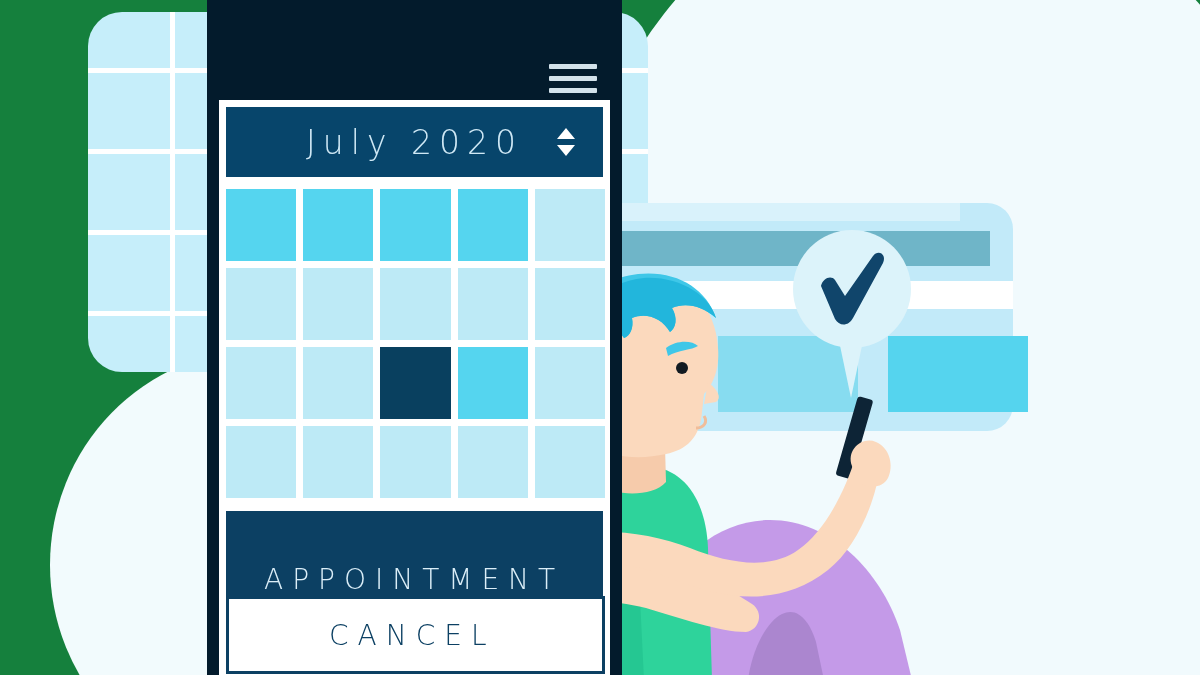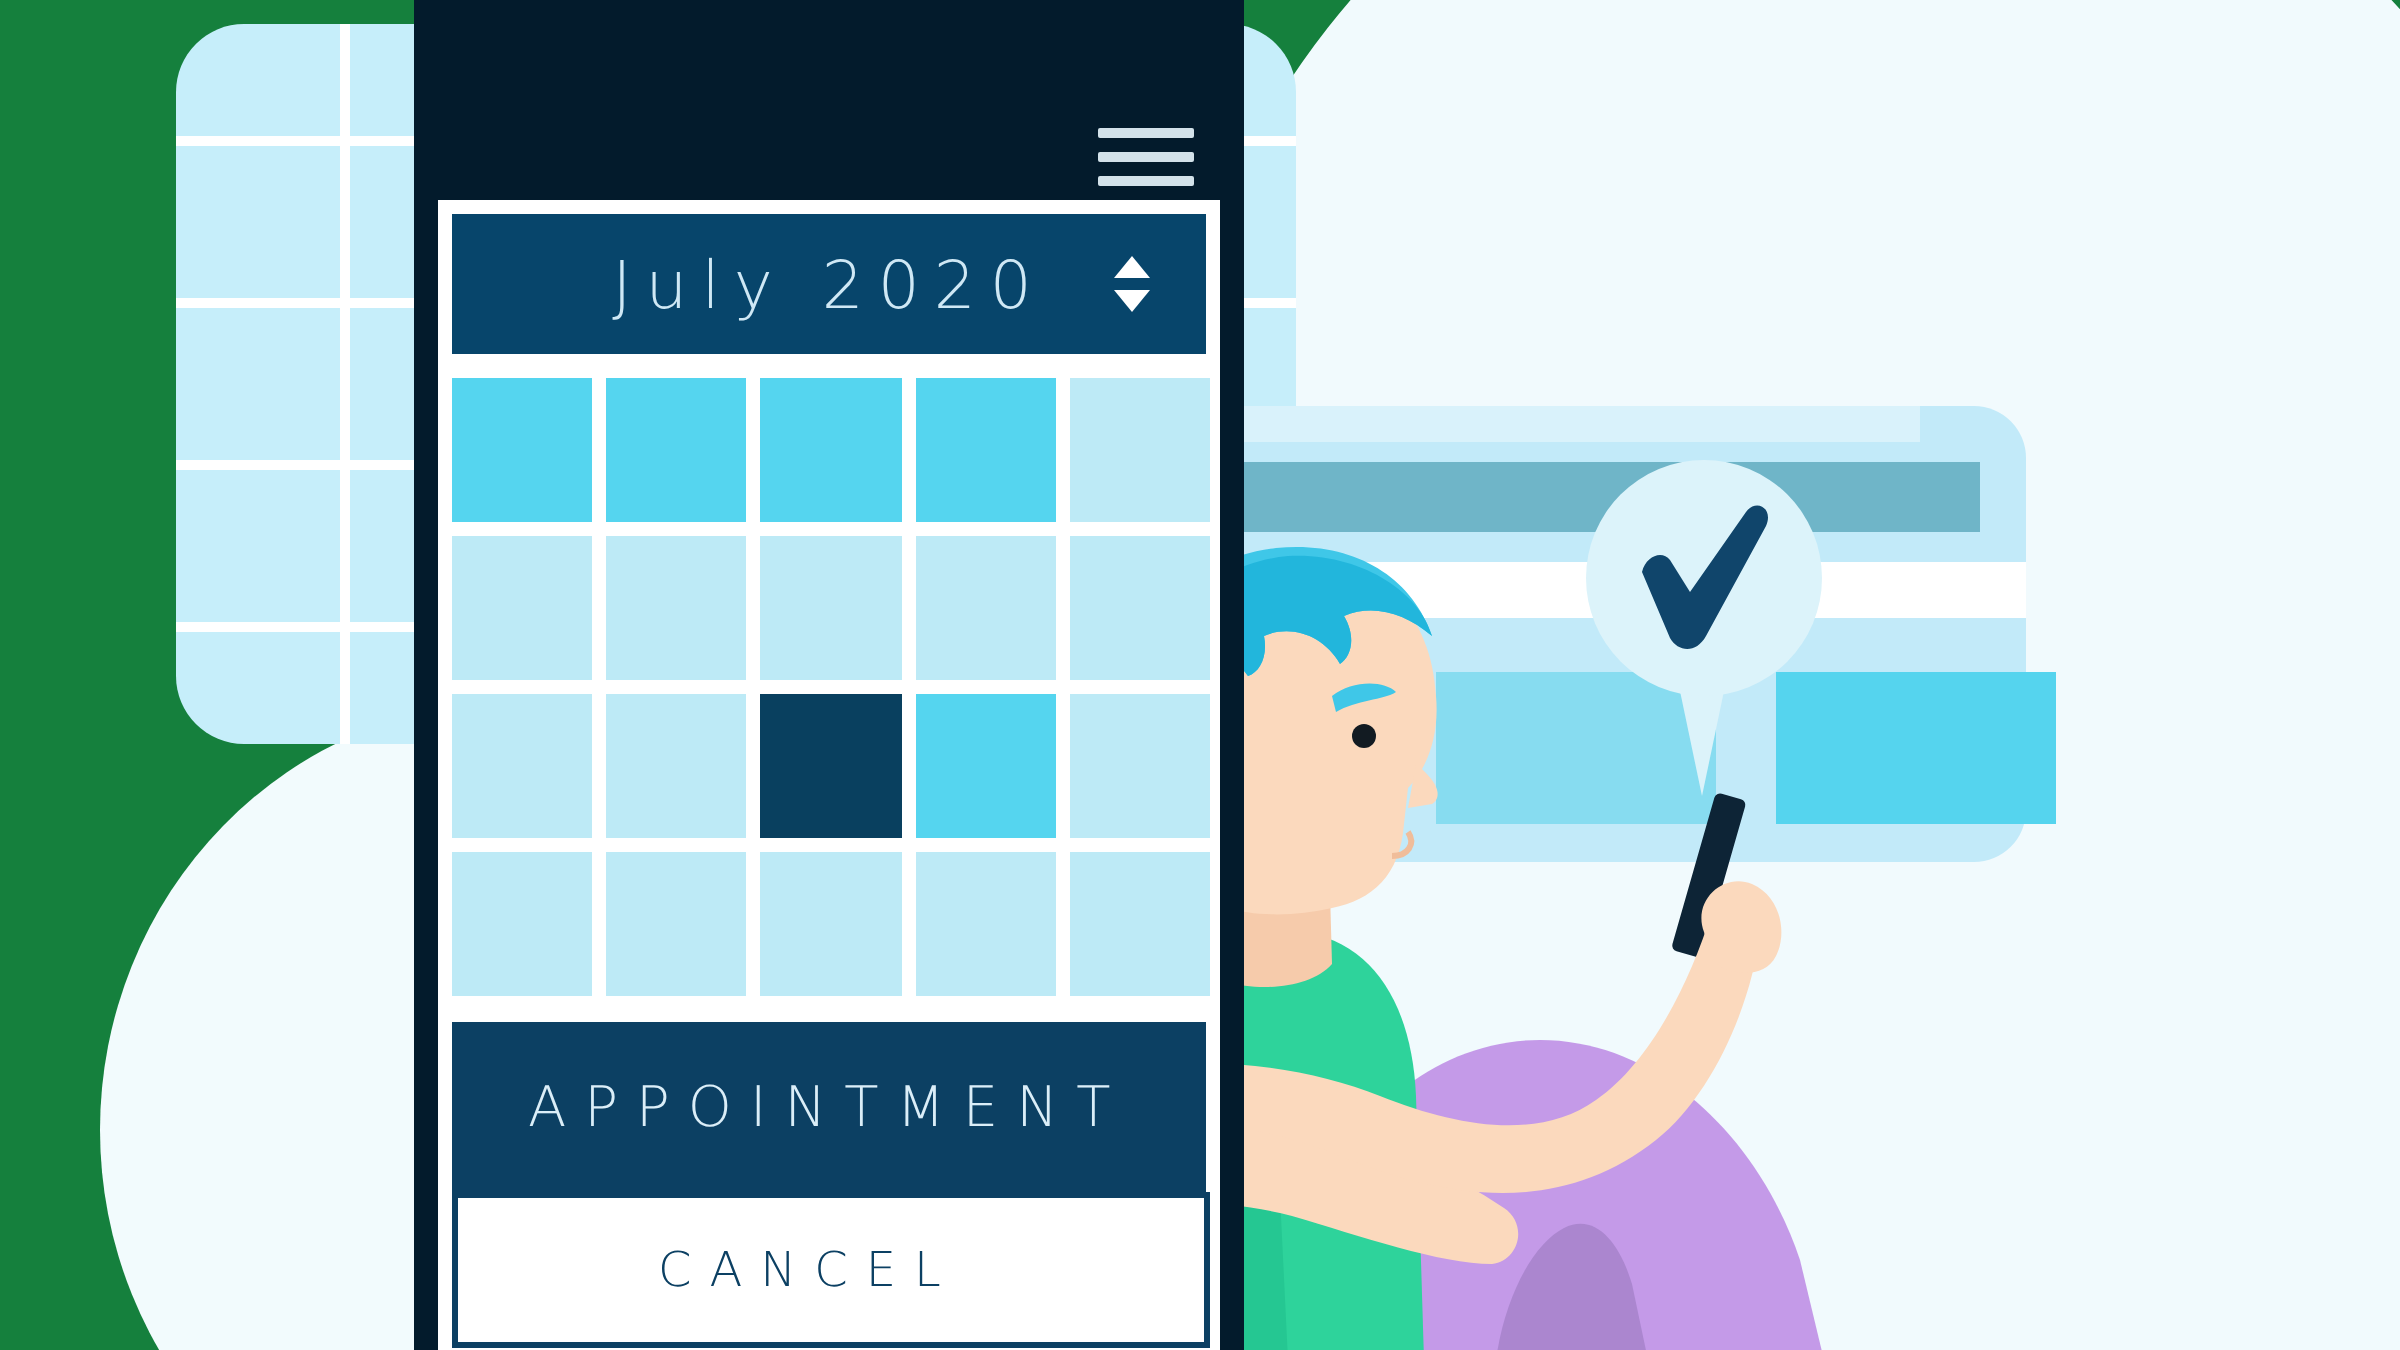--- a/index.html
+++ b/index.html
@@ -84,29 +84,29 @@
     display:grid;grid-template-columns:repeat(5,1fr);grid-template-rows:repeat(4,1fr);
     gap:7px;
   }
   .cal-cell{width:100%;height:100%;}
   .c-pale{background:#bdeaf6;}
   .c-bright{background:#55d5ef;}
   .c-sel{background:#09405f;}
 
   .btn-primary{
     position:absolute;left:7px;top:411px;width:377px;height:85px;background:#0c4063;
-    display:flex;align-items:center;
+    display:flex;align-items:flex-end;
   }
   .btn-primary span{color:#dbeef8;font-size:28px;letter-spacing:9px;font-weight:300;
     padding-left:38px;white-space:nowrap;font-family:"DejaVu Sans",sans-serif;}
   .btn-secondary{
     position:absolute;left:7px;top:496px;width:373px;height:72px;background:#ffffff;
     border:3px solid #0c4063;display:flex;align-items:center;
   }
-  .btn-secondary span{color:#0c4063;font-size:24px;letter-spacing:9px;font-weight:300;
+  .btn-secondary span{color:#0c4063;font-size:28px;letter-spacing:9px;font-weight:300;
     padding-left:100px;white-space:nowrap;font-family:"DejaVu Sans",sans-serif;}
 
   
   .char{position:absolute;left:480px;top:270px;width:560px;height:410px;}
   .char svg{display:block;}
 </style>
 </head>
 <body>
 
 <div id="stage">

